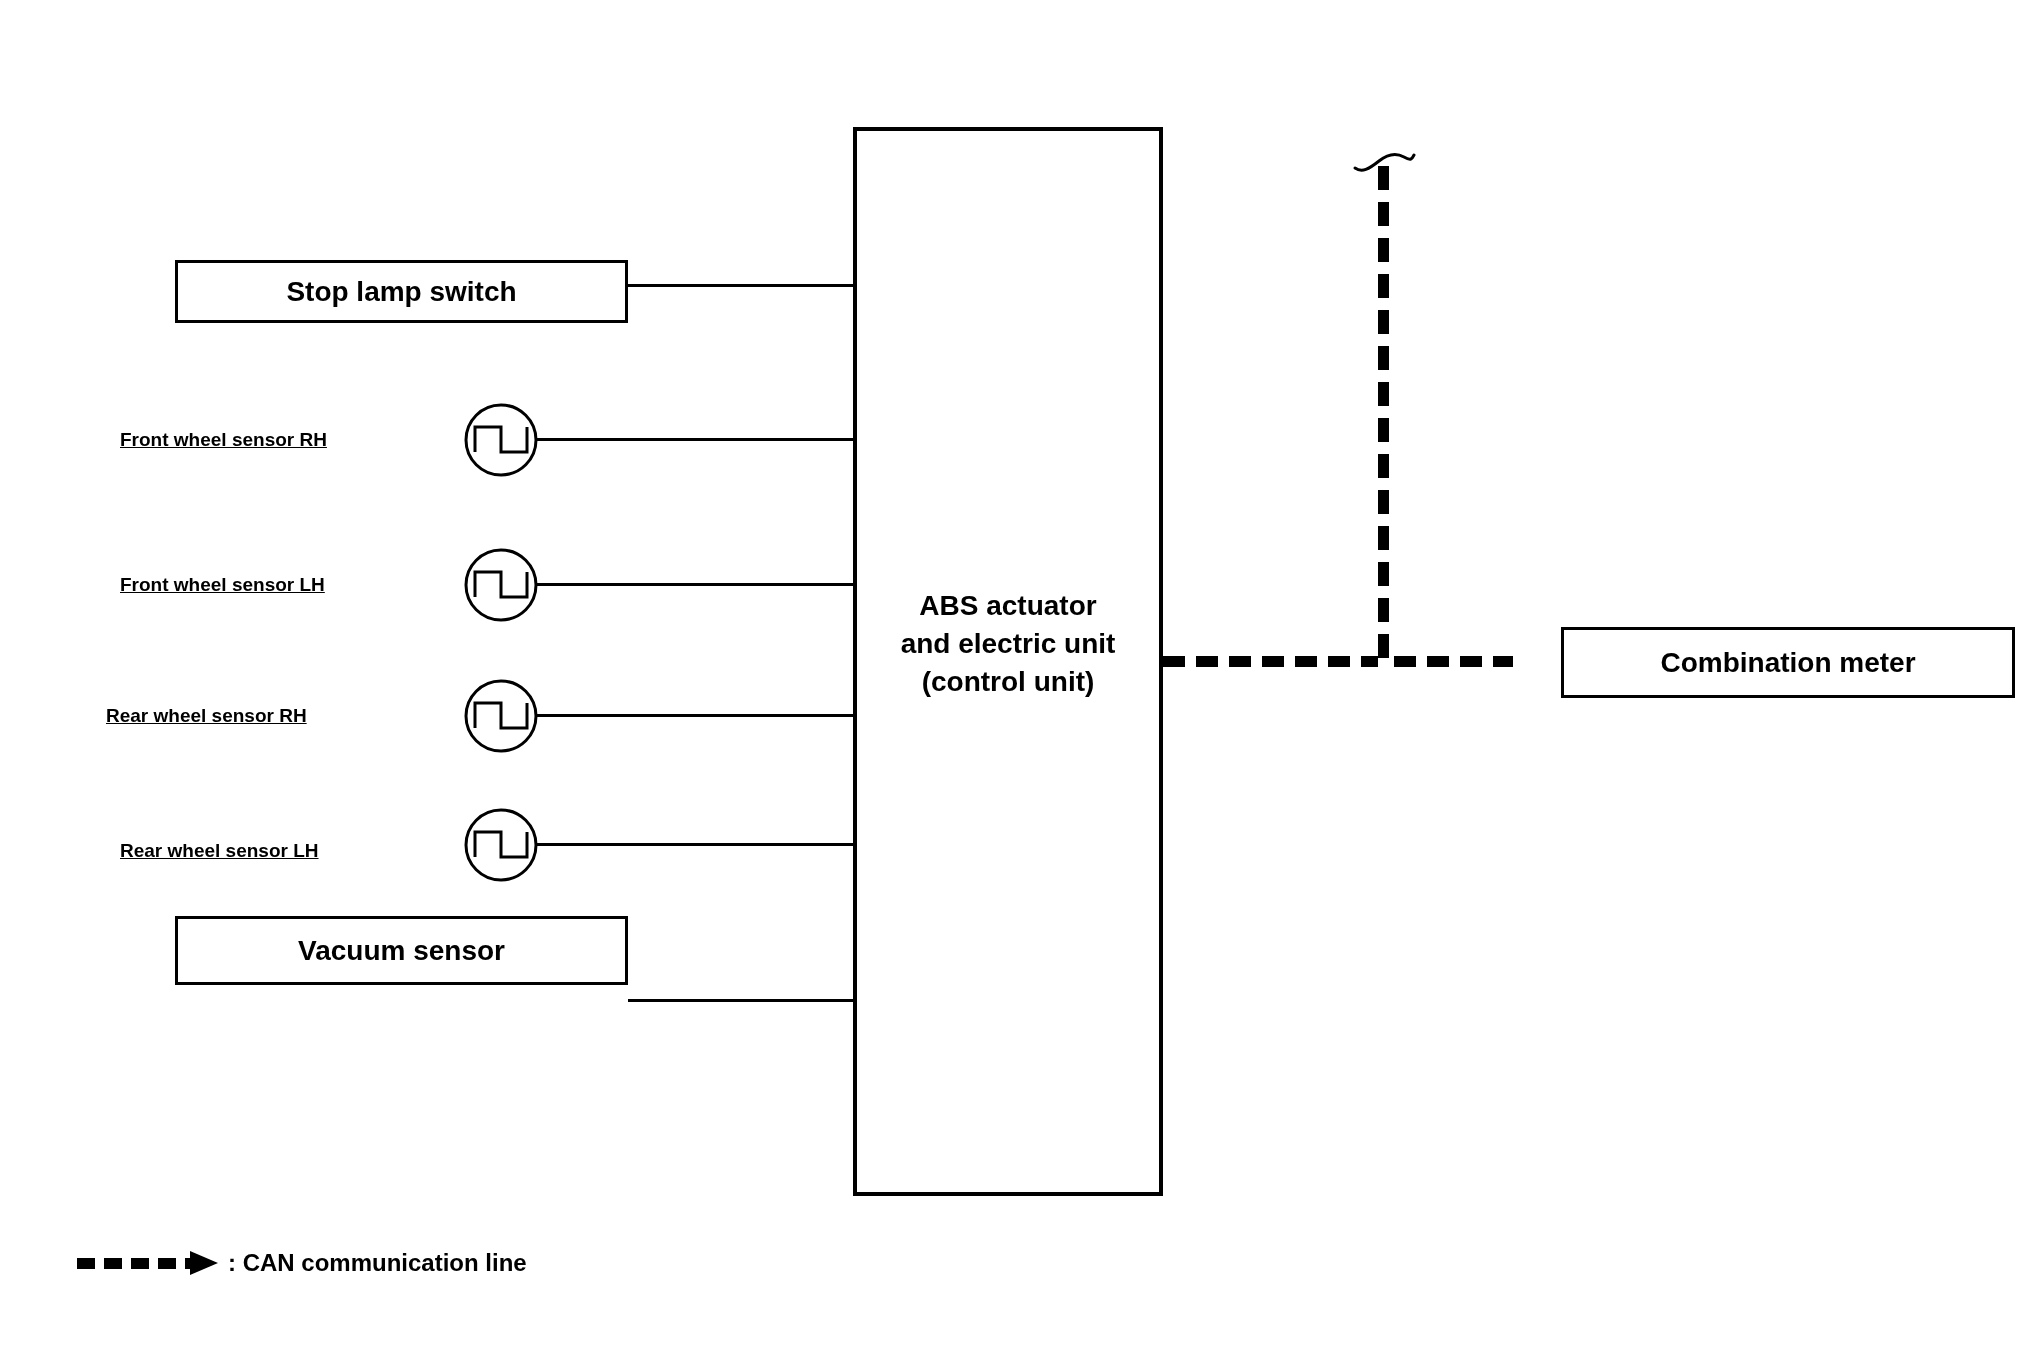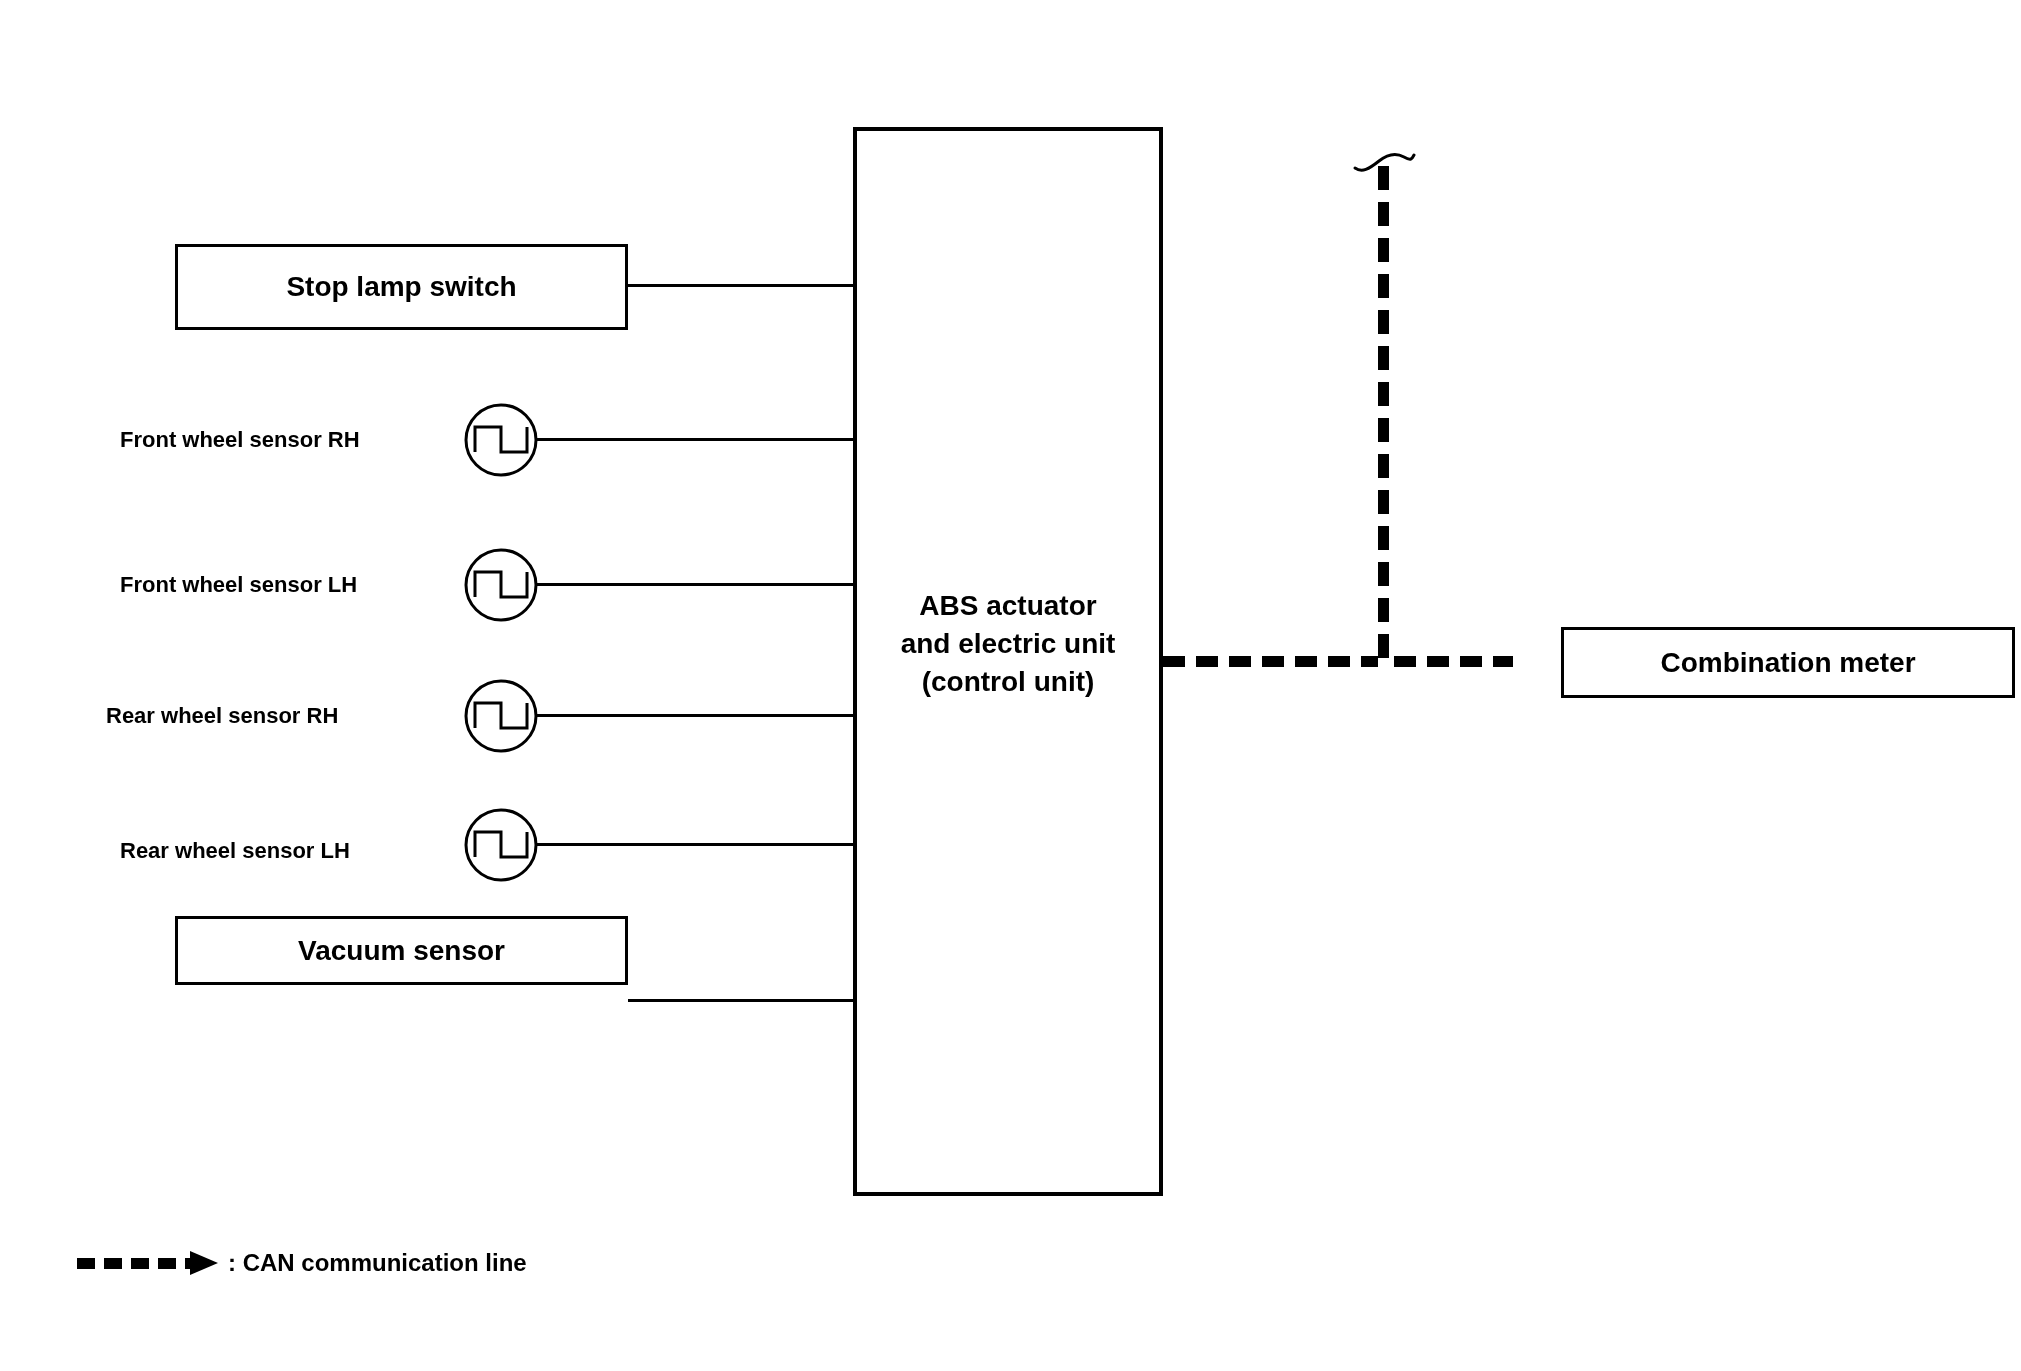--- a/index.html
+++ b/index.html
@@ -15,23 +15,24 @@
     position:absolute;
     border:3px solid #000;
     background:#fff;
     display:flex;align-items:center;justify-content:center;
     font-size:28px;font-weight:600;
     box-sizing:border-box;
     text-align:center;
   }
   .node-label{
     position:absolute;
-    font-size:22px;font-weight:600;
+    font-size:19px;font-weight:600;
     line-height:40px;
     white-space:nowrap;
+    text-decoration:underline;
   }
   .wire{
     position:absolute;height:3px;background:#000;
   }
   .can-h{
     position:absolute;height:11px;
     background:repeating-linear-gradient(90deg,#000 0 22px,#fff 22px 33px);
   }
   .can-v{
     position:absolute;width:11px;
@@ -57,21 +58,21 @@
     position:absolute;
     font-size:24px;font-weight:700;
     white-space:nowrap;line-height:40px;
   }
 </style>
 </head>
 <body>
 
 <div id="canvas">
 
-  <div class="box" style="left:175px;top:244px;width:453px;height:86px;">
+  <div class="box" style="left:175px;top:260px;width:453px;height:63px;">
     <span>Stop lamp switch</span>
   </div>
   <div class="wire" style="left:628px;top:284px;width:225px;"></div>
 
   <div class="node-label" style="left:120px;top:420px;">Front wheel sensor RH</div>
   <svg class="pulse-symbol" style="left:464px;top:403px;" width="74" height="74" viewBox="0 0 74 74">
     <circle cx="37" cy="37" r="35" fill="#fff" stroke="#000" stroke-width="3"></circle>
     <polyline points="11,49 11,24 37,24 37,49 63,49 63,24" fill="none" stroke="#000" stroke-width="3"></polyline>
   </svg>
   <div class="wire" style="left:536px;top:438px;width:317px;"></div>

